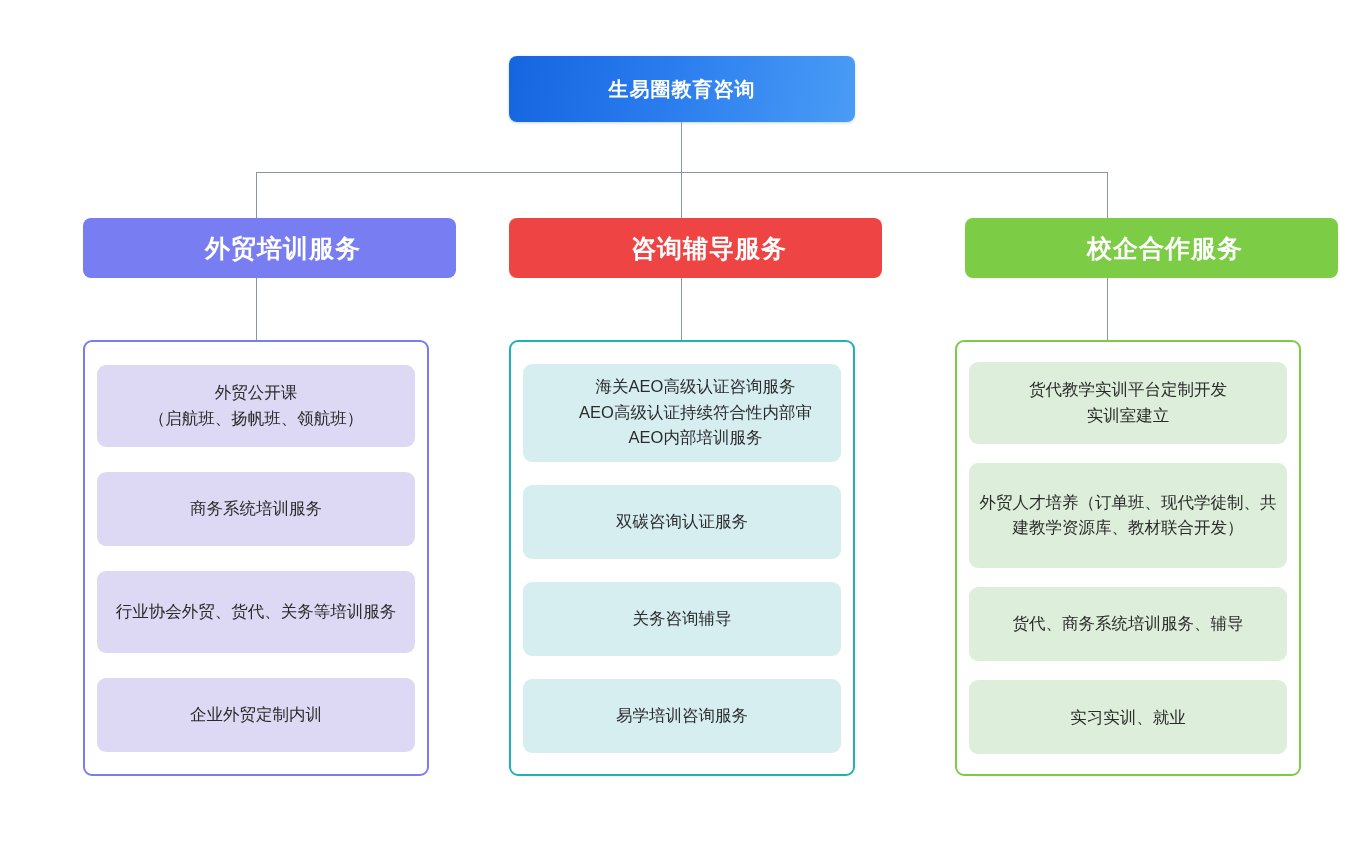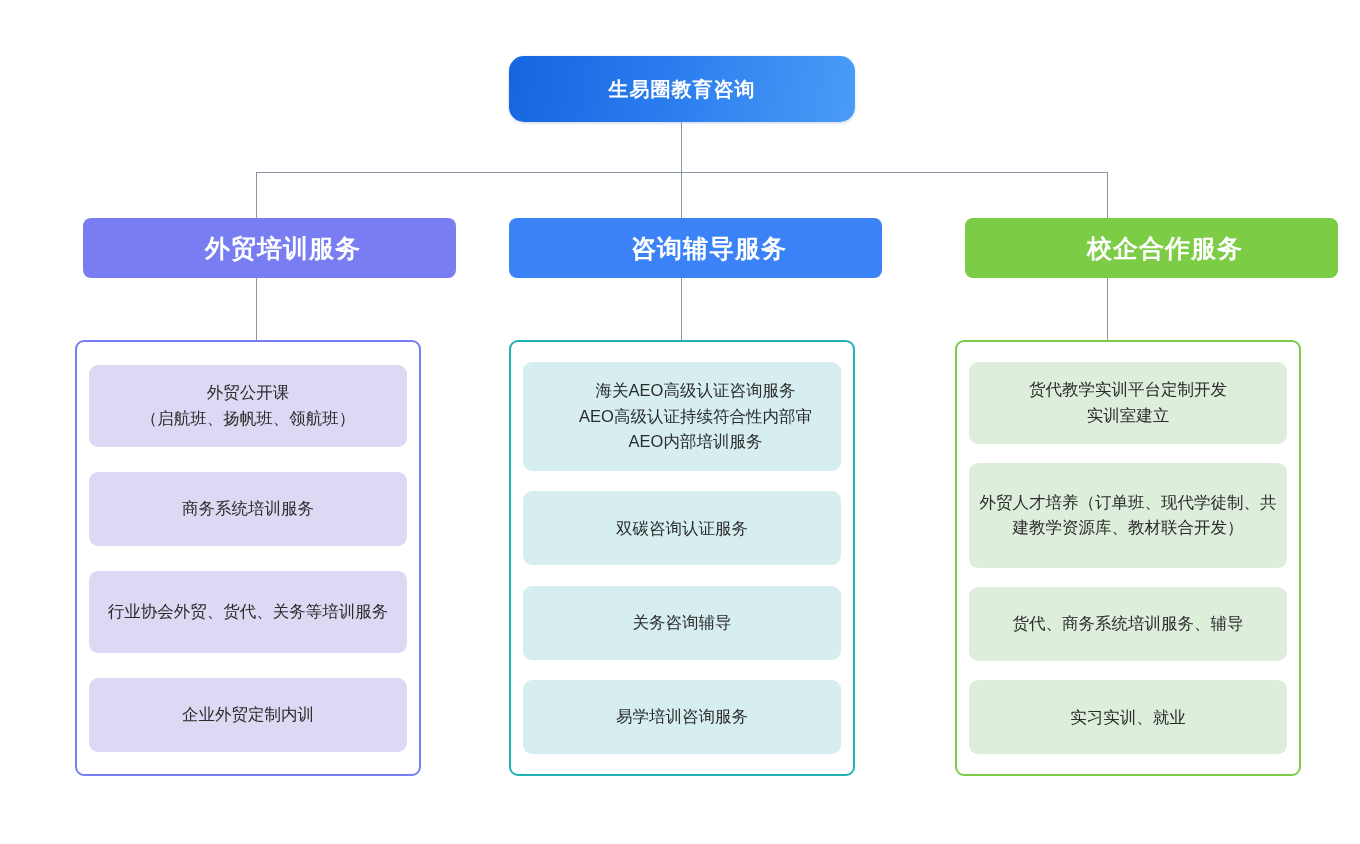--- a/index.html
+++ b/index.html
@@ -31,21 +31,21 @@
   .conn-v { width: 1px; }
   .conn-h { height: 1px; }
 
   
   #root-node {
     position: absolute;
     left: 509px;
     top: 56px;
     width: 346px;
     height: 66px;
-    border-radius: 15px;
+    border-radius: 8px;
     background: linear-gradient(100deg, #1565e0 0%, #2a7cee 45%, #4a9cf6 100%);
     color: #ffffff;
     font-size: 20px;
     font-weight: bold;
     display: flex;
     align-items: center;
     justify-content: center;
     letter-spacing: 1px;
     box-shadow: 0 1px 3px rgba(20,80,170,0.25);
   }
@@ -60,40 +60,40 @@
     color: #ffffff;
     font-size: 25px;
     font-weight: bold;
     display: flex;
     align-items: center;
     justify-content: center;
     letter-spacing: 1px;
     padding-left: 27px;
   }
   #branch-header-0 { left: 83px;  background: #787df2; }
-  #branch-header-1 { left: 509px; background: #3b82f6; }
+  #branch-header-1 { left: 509px; background: #ef4444; }
   #branch-header-2 { left: 965px; background: #7ccc46; }
 
   
   .branch-container {
     position: absolute;
     top: 340px;
     width: 346px;
     height: 436px;
     box-sizing: border-box;
     border-radius: 9px;
     background: #ffffff;
     border: 2px solid #787df2;
     display: flex;
     flex-direction: column;
     justify-content: space-around;
     align-items: center;
     padding: 10px 0;
   }
-  #branch-container-0 { left: 75px;  border-color: #787df2; align-items: center; }
+  #branch-container-0 { left: 83px;  border-color: #787df2; align-items: center; }
   #branch-container-1 { left: 509px; border-color: #1db3b4; }
   #branch-container-2 { left: 955px; border-color: #7ccc46; }
 
   
   .card {
     width: 318px;
     box-sizing: border-box;
     border-radius: 9px;
     font-size: 16.5px;
     line-height: 1.55;
@@ -104,21 +104,21 @@
     justify-content: center;
     padding: 8px 10px;
     white-space: pre-line;
   }
   #branch-container-0 .card { background: #ddd9f4; }
   #branch-container-1 .card { background: #d7eef0; }
   #branch-container-2 .card { background: #ddeedb; }
 
   .card.h-1 { height: 74px; }
   .card.h-2 { height: 82px; }
-  .card.h-3 { height: 109px; padding-left: 37px; }
+  .card.h-3 { height: 98px; padding-left: 37px; }
   .card.h-4 { height: 105px; }
 </style>
 </head>
 <body>
 
 <div id="canvas">
 
   <div id="root-node">生易圈教育咨询</div>
 
   <div class="conn conn-v" style="left:681px; top:122px; height:50px;"></div>

